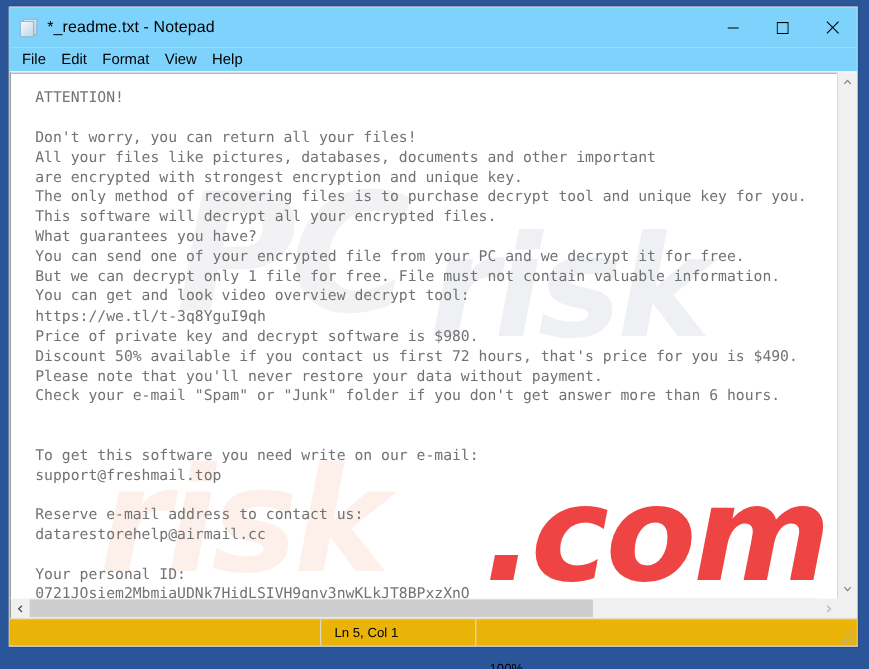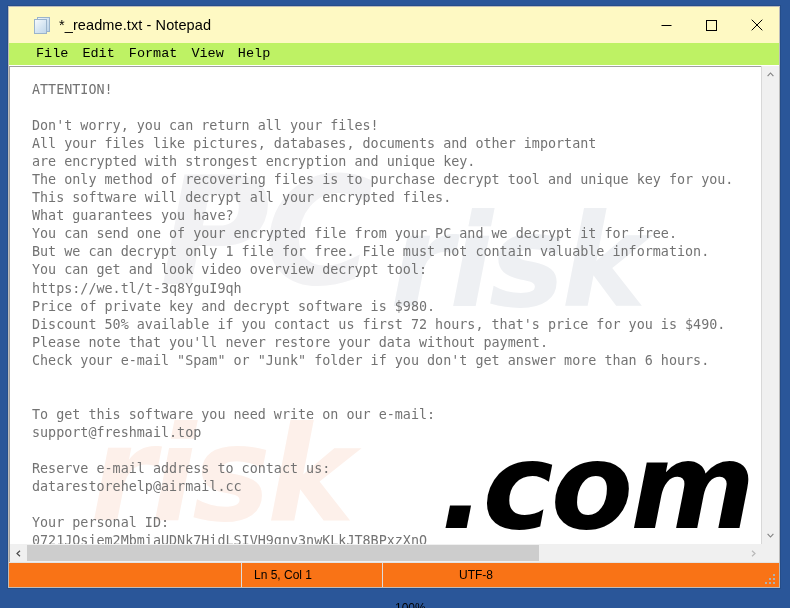--- a/index.html
+++ b/index.html
@@ -26,25 +26,24 @@
     box-sizing: border-box;
     display: flex;
     flex-direction: column;
     box-shadow: 0 0 0 1px rgba(0,0,0,0.10);
   }
 
   
   #titlebar {
     height: 36px;
     min-height: 36px;
-    background: #fef9c3;
-    display: flex;
-    align-items: center;
-    position: relative;
-    padding-left: 16px;
+    background: #7dd3fc;
+    display: flex;
+    align-items: center;
+    position: relative;
   }
   #app-icon {
     width: 17px;
     height: 17px;
     margin-left: 9px;
     margin-right: 8px;
     position: relative;
     flex: 0 0 auto;
   }
   #app-icon .sheet {
@@ -82,25 +81,24 @@
     background: transparent;
     border: none;
     padding: 0;
   }
   .winbtn svg { display: block; }
 
   
   #menubar {
     height: 22px;
     min-height: 22px;
-    background: #bef264;
-    display: flex;
-    align-items: center;
-    padding-left: 20px;
-    font-family: Liberation Mono, monospace;
+    background: #7dd3fc;
+    display: flex;
+    align-items: center;
+    padding-left: 4px;
   }
   .menu-item {
     font-size: 13.5px;
     color: #000000;
     padding: 1px 7px 2px 7px;
     white-space: nowrap;
     line-height: 18px;
   }
 
   
@@ -156,21 +154,21 @@
     left: 80px;
     top: 330px;
     font-size: 132px;
     color: #fdf0ea;
     letter-spacing: -4px;
   }
   #wm-d {
     left: 430px;
     top: 350px;
     font-size: 120px;
-    color: #000000;
+    color: #ef4444;
     letter-spacing: -3px;
   }
 
   #text-content {
     position: relative;
     z-index: 1;
     font-family: "DejaVu Sans Mono", "Liberation Mono", monospace;
     font-size: 13.4px;
     line-height: 18.05px;
     color: #737373;
@@ -236,21 +234,21 @@
   #hs-corner {
     width: 17px;
     min-width: 17px;
     background: #f0f0f0;
   }
 
   
   #statusbar {
     height: 24px;
     min-height: 24px;
-    background: #f97316;
+    background: #eab308;
     border-top: 1px solid #e3e3e3;
     display: flex;
     align-items: stretch;
     font-size: 12px;
     color: #000000;
     position: relative;
   }
   #status-spacer {
     flex: 1 1 auto;
     border-right: 1px solid #dcdcdc;
@@ -394,21 +392,20 @@
         <path d="M1.0 0.7 L4.0 3.5 L1.0 6.3" fill="none" stroke="#b8b8b8" stroke-width="1.2"></path>
       </svg>
     </div>
     <div id="hs-corner"></div>
   </div>
 
   <div id="statusbar">
     <div id="status-spacer"></div>
     <div class="status-cell" id="cell-lncol">Ln 5, Col 1</div>
     <div class="status-cell" id="cell-zoom">100%</div>
-    <div class="status-cell" id="cell-enc">UTF-8</div>
     <div id="grip">
       <div class="dots">
         <div class="dot" style="right:0px;  bottom:0px;"></div>
         <div class="dot" style="right:4px;  bottom:0px;"></div>
         <div class="dot" style="right:8px;  bottom:0px;"></div>
         <div class="dot" style="right:0px;  bottom:4px;"></div>
         <div class="dot" style="right:4px;  bottom:4px;"></div>
         <div class="dot" style="right:0px;  bottom:8px;"></div>
       </div>
     </div>

